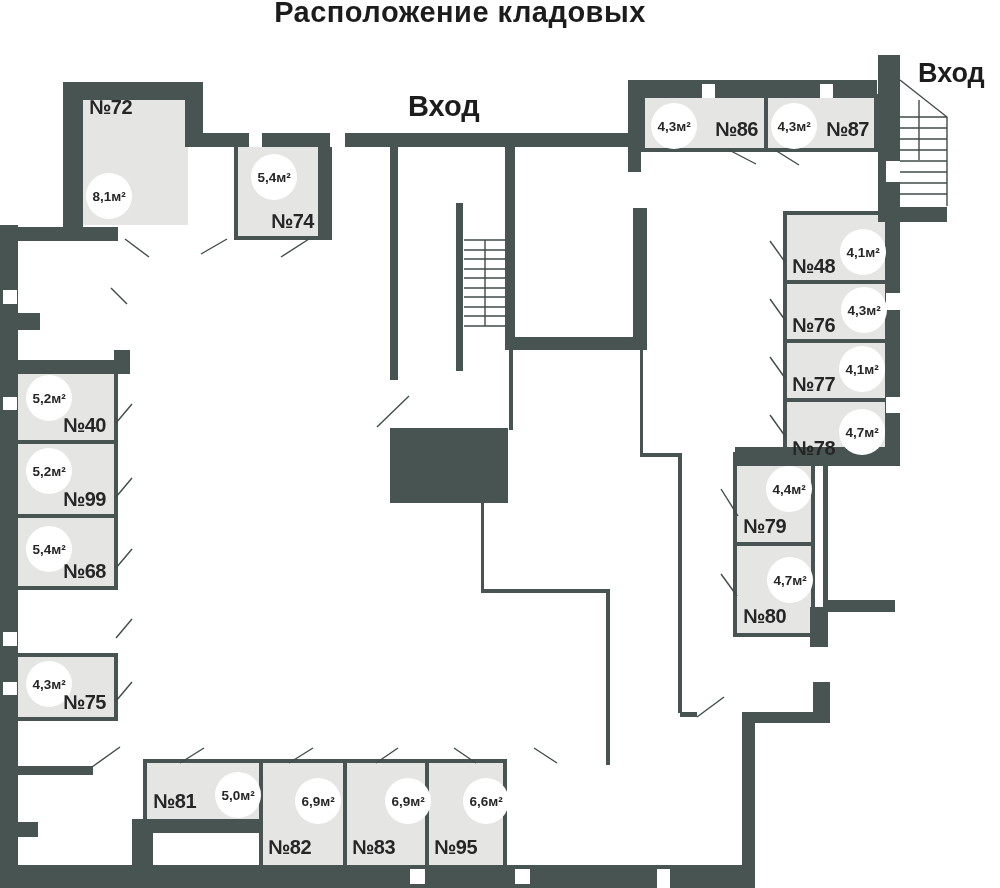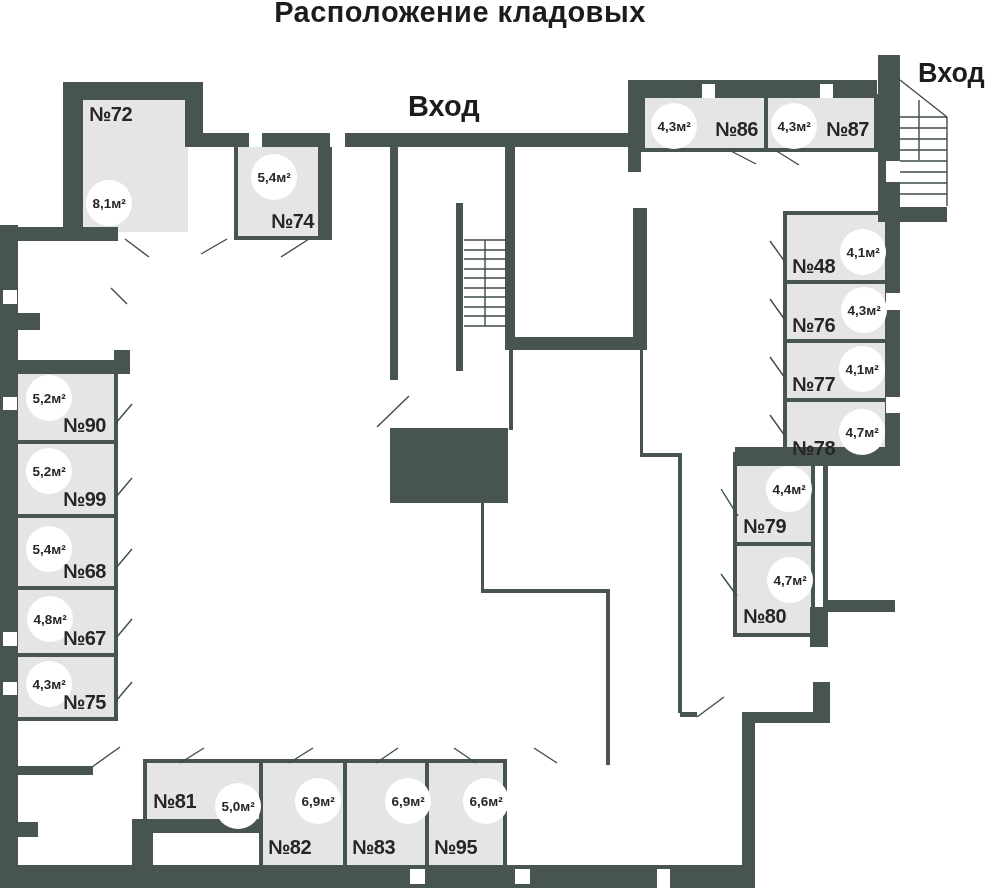--- a/index.html
+++ b/index.html
@@ -24,45 +24,39 @@
 <body>
 
 <div id="plan">
 
   <div class="room" style="left:14px;top:653px;width:104px;height:68px">
     <div class="badge" style="left:8px;top:4px">
         <span>4,3м²</span>
       </div>
     <div class="num" style="right:8px;bottom:3px">№75</div>
   </div>
-  <div class="room" style="left:14px;top:586px;width:104px;height:71px">
-    <div class="badge" style="left:9px;top:6px">
-        <span>4,8м²</span>
-      </div>
-    <div class="num" style="right:8px;bottom:3px">№67</div>
-  </div>
   <div class="room" style="left:14px;top:514px;width:104px;height:76px">
     <div class="badge" style="left:8px;top:8px">
         <span>5,4м²</span>
       </div>
     <div class="num" style="right:8px;bottom:3px">№68</div>
   </div>
   <div class="room" style="left:14px;top:440px;width:104px;height:78px">
     <div class="badge" style="left:8px;top:4px">
         <span>5,2м²</span>
       </div>
     <div class="num" style="right:8px;bottom:3px">№99</div>
   </div>
   <div class="room" style="left:14px;top:365px;width:104px;height:79px">
     <div class="badge" style="left:8px;top:6px">
         <span>5,2м²</span>
       </div>
-    <div class="num" style="right:8px;bottom:3px">№90</div>
-  </div>
-  <div class="room noborder" style="left:83px;top:95px;width:105px;height:137px">
+    <div class="num" style="right:8px;bottom:3px">№40</div>
+  </div>
+  <div class="room noborder" style="left:83px;top:88px;width:105px;height:137px">
     <div class="num" style="left:6px;top:8px">№72</div>
     <div class="badge" style="left:3px;top:85px">
         <span>8,1м²</span>
       </div>
   </div>
   <div class="room" style="left:234px;top:141px;width:88px;height:99px">
     <div class="badge" style="left:13px;top:9px">
         <span>5,4м²</span>
       </div>
     <div class="num" style="right:4px;bottom:3px">№74</div>
@@ -97,21 +91,21 @@
       </div>
     <div class="num" style="left:6px;bottom:5px">№79</div>
   </div>
   <div class="room" style="left:733px;top:542px;width:82px;height:95px">
     <div class="badge" style="left:30px;top:11px">
         <span>4,7м²</span>
       </div>
     <div class="num" style="left:6px;bottom:5px">№80</div>
   </div>
   <div class="room" style="left:143px;top:759px;width:122px;height:64px">
-    <div class="badge" style="left:68px;top:20px">
+    <div class="badge" style="left:68px;top:9px">
         <span>5,0м²</span>
       </div>
     <div class="num" style="left:6px;bottom:6px">№81</div>
   </div>
   <div class="room" style="left:259px;top:759px;width:88px;height:112px">
     <div class="badge" style="left:32px;top:15px">
         <span>6,9м²</span>
       </div>
     <div class="num" style="left:5px;bottom:8px">№82</div>
   </div>

